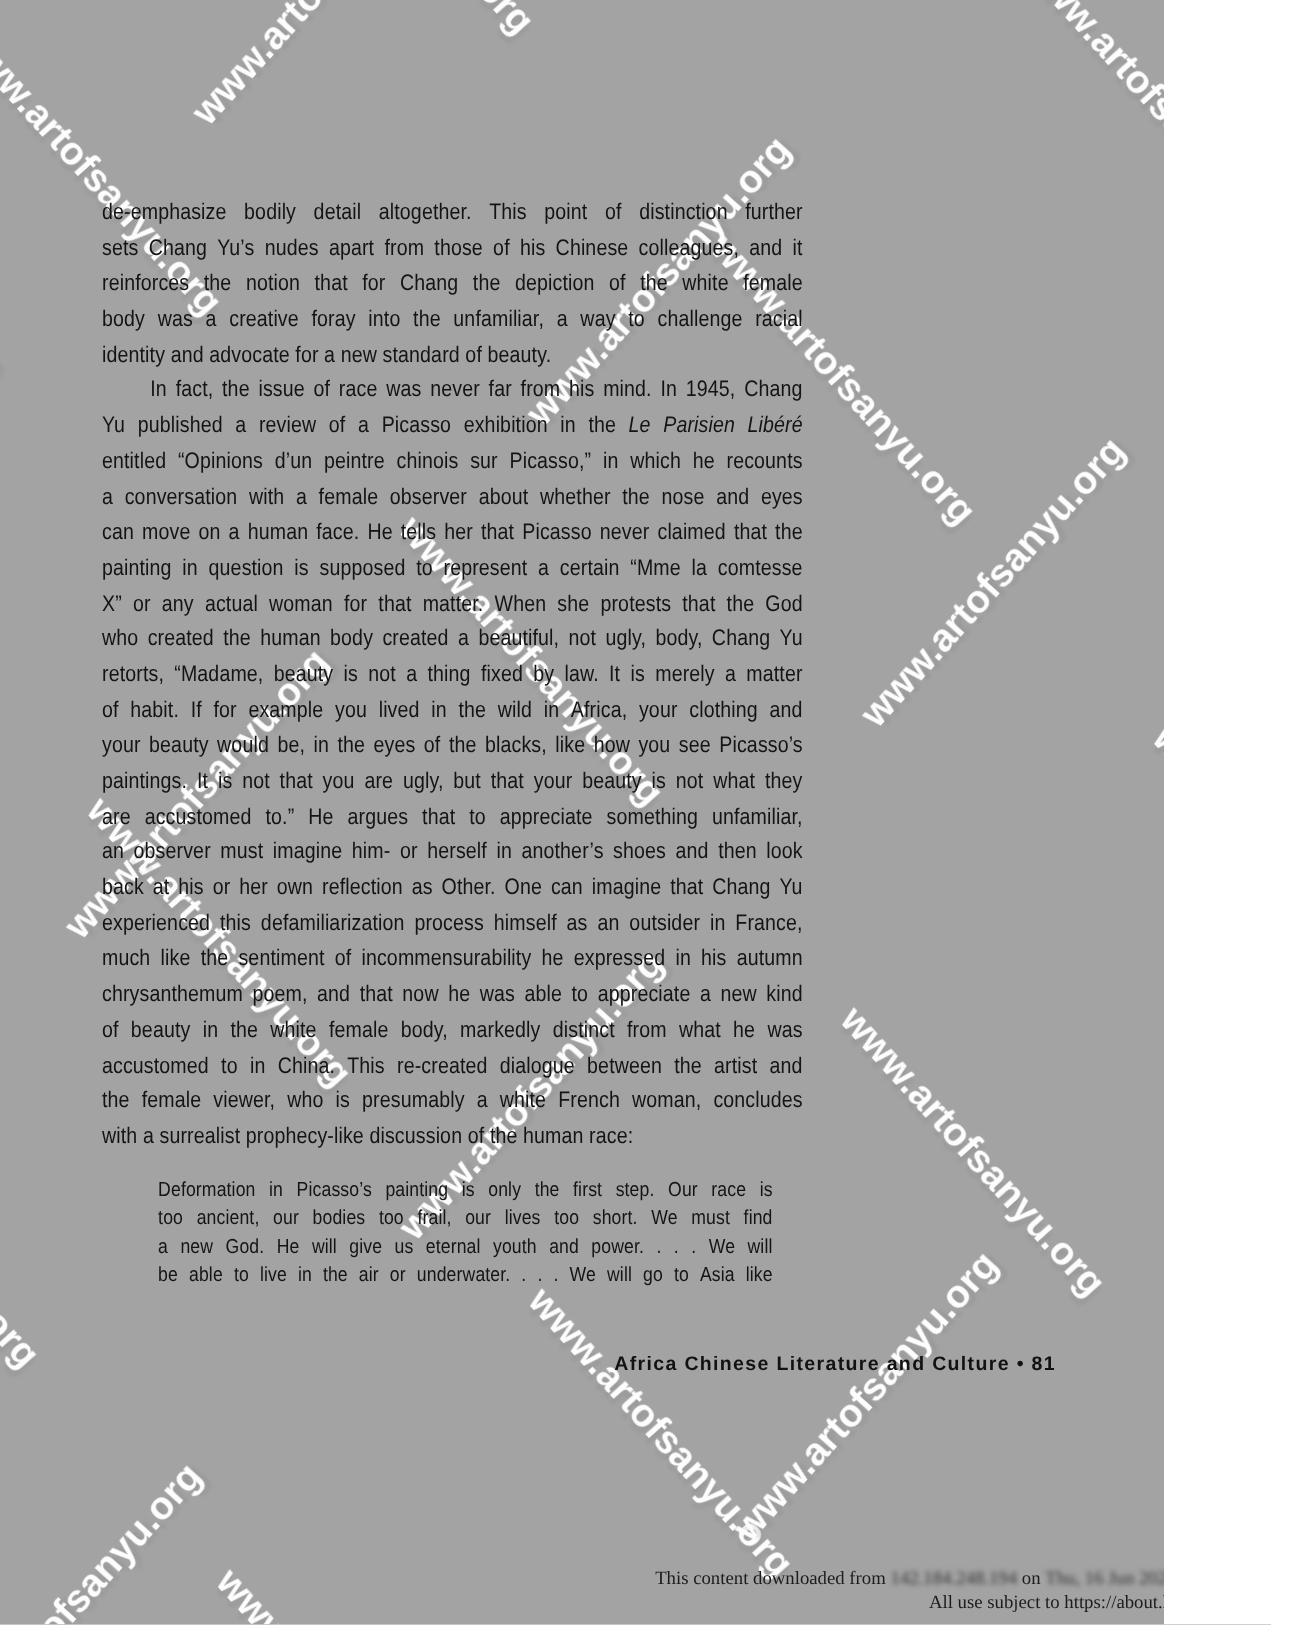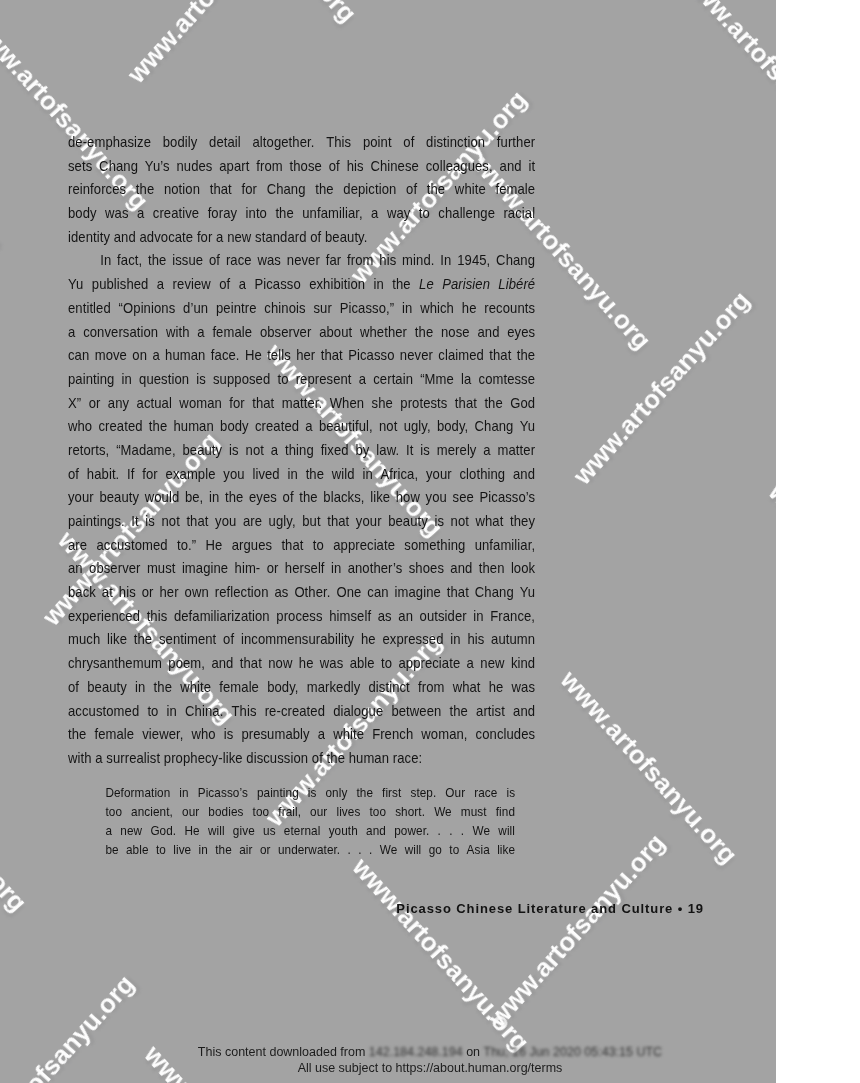--- a/index.html
+++ b/index.html
@@ -50,22 +50,22 @@
     position:absolute;left:0;top:901px;right:72px;
     text-align:right;
     font-size:13px;font-weight:bold;
     letter-spacing:0.9px;
     color:#121212;
     z-index:2;
   }
   
   .jstor-notice{
     position:absolute;left:0;top:1044px;width:860px;
-    text-align:center;
-    font-family:Liberation Sans, sans-serif;
+    text-align:right;
+    font-family:Liberation Serif, serif;
     font-size:12.5px;line-height:16px;
     color:#1c1c1c;
     z-index:2;
   }
   .redacted{
     display:inline-block;
     filter:blur(1.7px);
     color:#333;
   }
 </style>
@@ -534,23 +534,23 @@
           <span>will</span>
           <span>go</span>
           <span>to</span>
           <span>Asia</span>
           <span>like</span>
         </div>
       </div>
   </div>
 
   <div class="journal-footer">
-    <span>Picasso Chinese Literature and Culture</span>
+    <span>Africa Chinese Literature and Culture</span>
     <span>•</span>
-    <span>19</span>
+    <span>81</span>
   </div>
 
   <div class="jstor-notice">
     <div>
       <span>This content downloaded from</span>
       <span class="redacted">142.184.248.194</span>
       <span>on</span>
       <span class="redacted">Thu, 16 Jun 2020 05:43:15 UTC</span>
     </div>
     <div>All use subject to https://about.human.org/terms</div>

